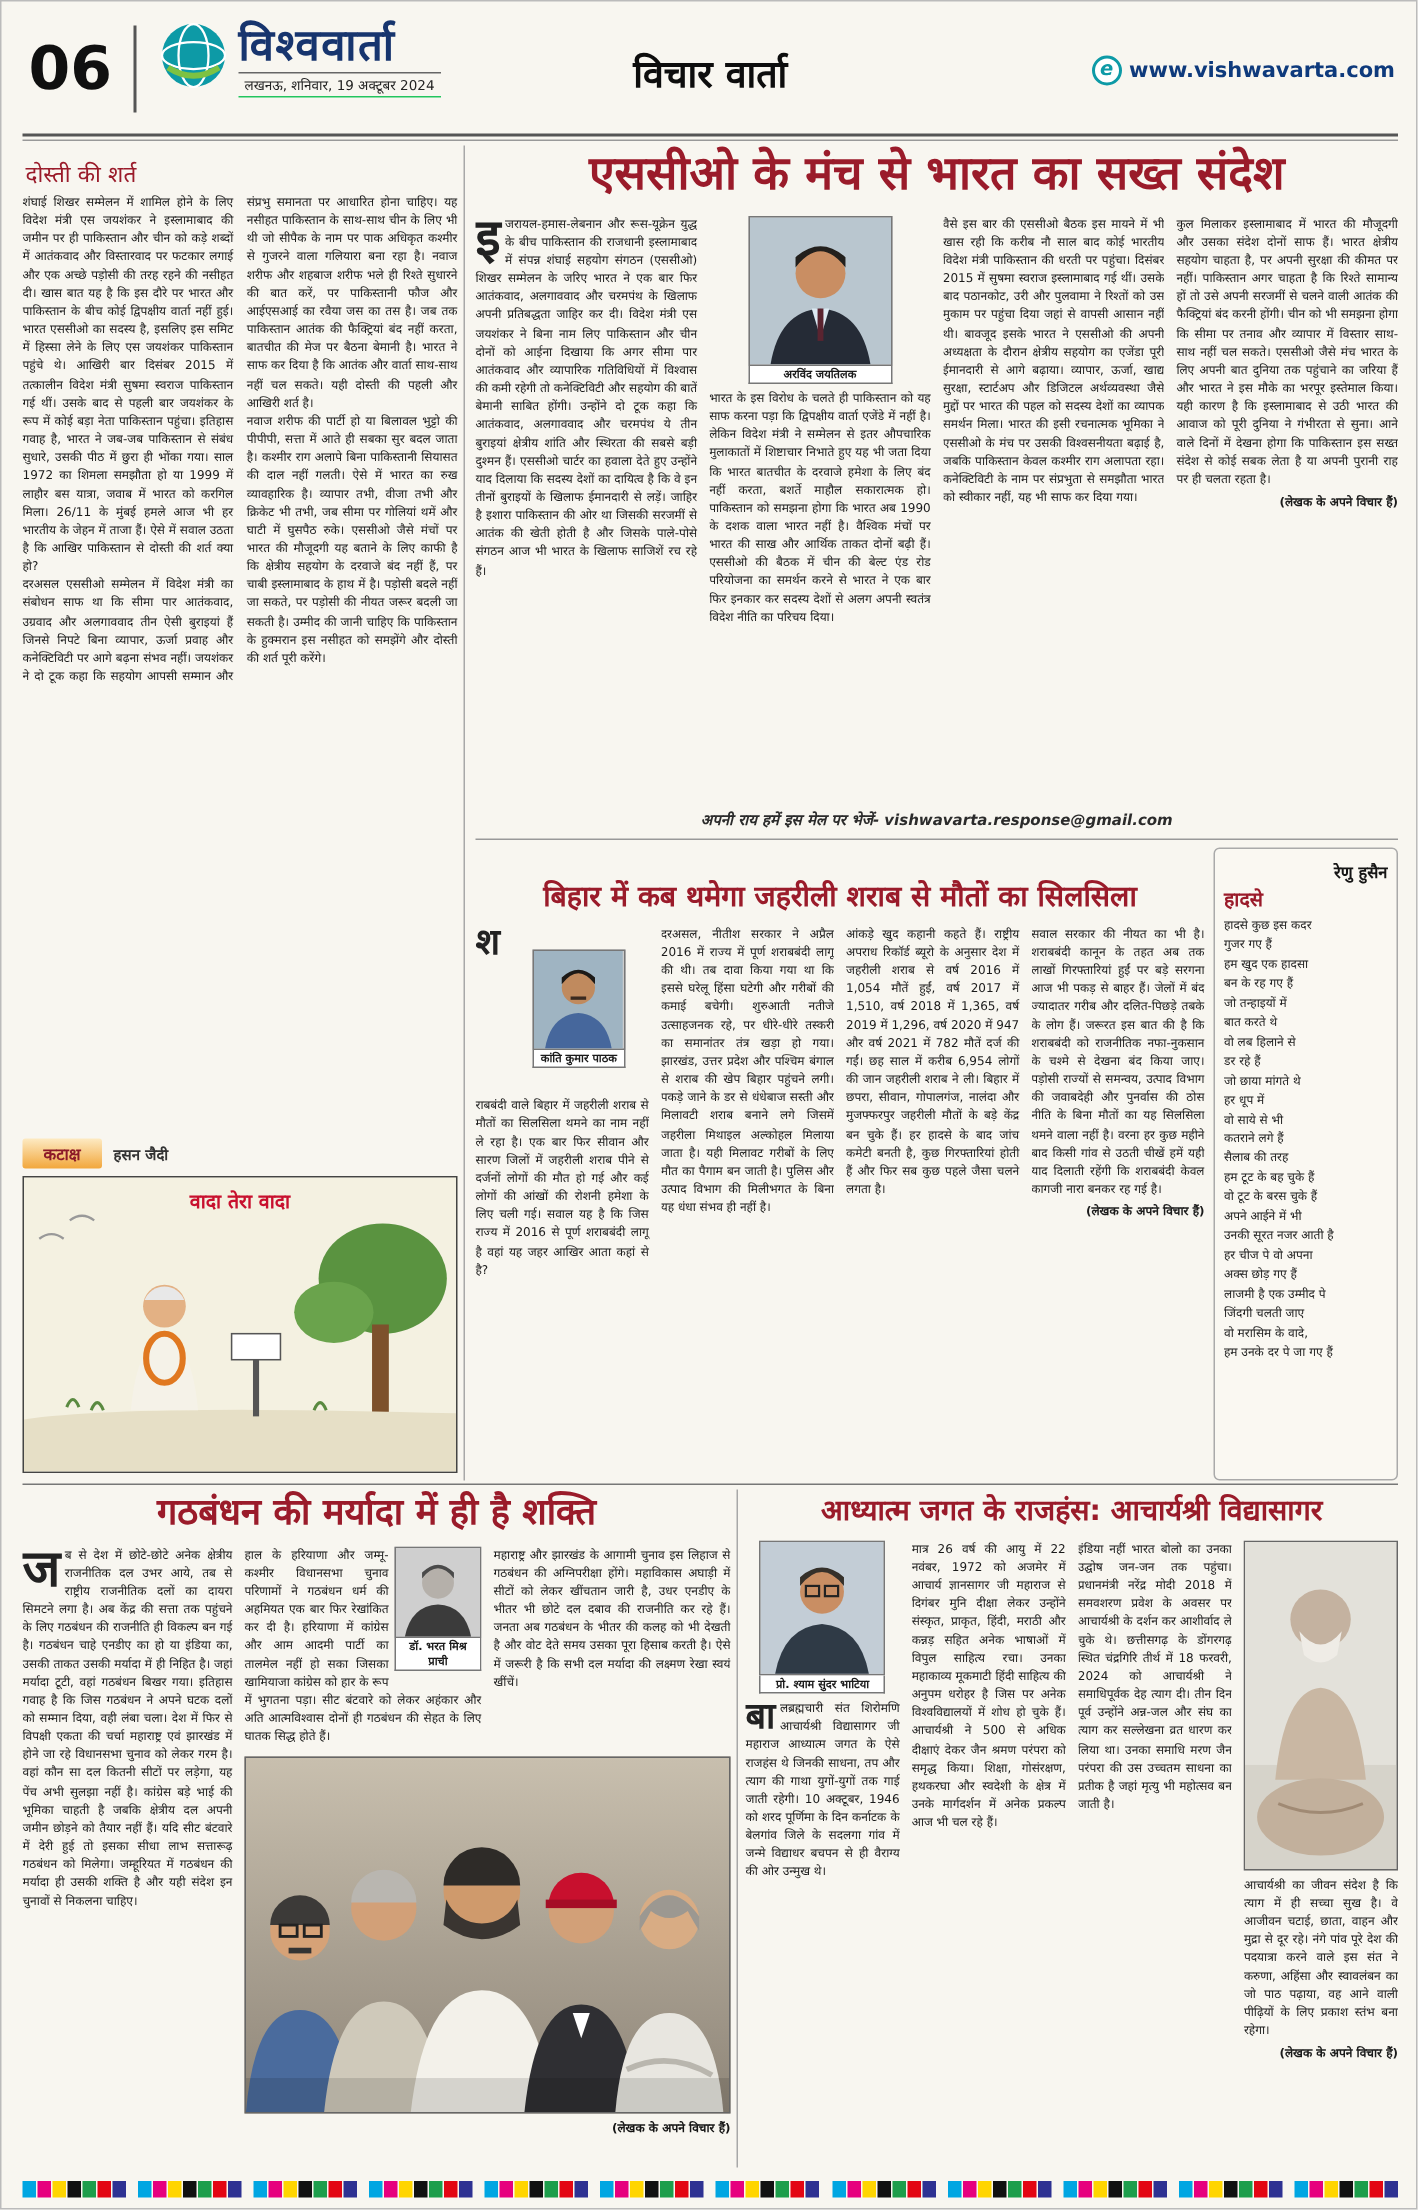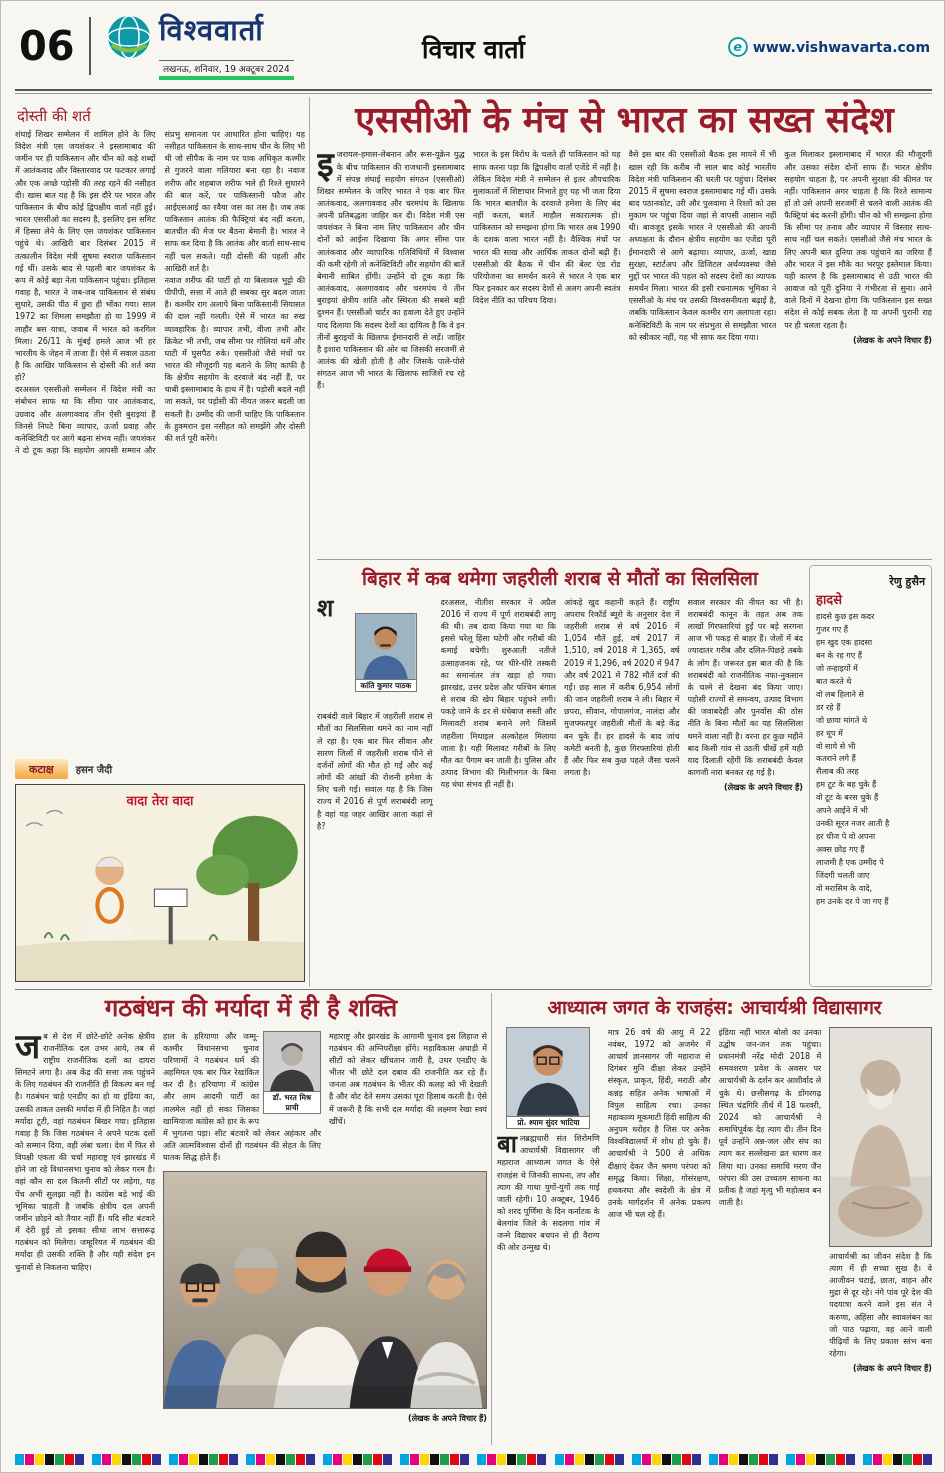--- a/index.html
+++ b/index.html
@@ -31,21 +31,21 @@
 .label-chip{display:inline-block;background:linear-gradient(180deg,#fdeac2,#f2a73c);color:#8d1a28;
   font-weight:bold;font-size:11px;padding:2px 14px 3px;border-radius:2px}
 
 
 .header{position:absolute;top:6px;left:14px;width:917px;height:80px}
 .pagenum{position:absolute;left:2px;top:10px;font-size:40px;font-weight:bold;color:#101010;
   padding:0 14px 0 2px;border-right:2px solid #555;height:58px;line-height:58px}
 .masthead{position:absolute;left:92px;top:8px;display:flex;gap:8px;align-items:flex-start}
 .globe svg{width:44px;height:44px;display:block}
 .mast-title{font-size:29px;font-weight:bold;color:#17356e;line-height:1.05;letter-spacing:1px}
-.dateline{font-size:9px;border-top:1px solid #666;border-bottom:4px solid #22c55e;padding:1px 4px;margin-top:15px;text-align:center;color:#222}
+.dateline{font-size:9px;border-top:1px solid #666;border-bottom:1px solid #22c55e;padding:1px 4px;margin-top:3px;text-align:center;color:#222}
 .section-title{position:absolute;left:50%;transform:translateX(-50%);top:24px;font-size:25px;font-weight:bold;color:#0d0d0d;white-space:nowrap}
 .website{position:absolute;right:2px;top:30px;display:flex;align-items:center;gap:5px;font-size:14px;font-weight:bold;color:#0e3a7c}
 .elogo{display:inline-block;width:20px;height:20px;border:2px solid #0d9aa6;border-radius:50%;color:#0d9aa6;
   font-style:italic;font-weight:bold;text-align:center;line-height:16px;font-size:13px;background:#fff}
 .hl-a{left:14px;top:88px;width:917px;height:2px}
 .hl-b{left:14px;top:92px;width:917px;height:1px;background:#999}
 
 
 .editorial{position:absolute;left:14px;top:98px;width:290px;height:656px}
 .ed-headline{color:#9a1b2a;font-size:15px;font-weight:normal;margin:6px 2px 4px}
@@ -53,27 +53,27 @@
 
 
 .kataksh{position:absolute;left:14px;top:758px;width:290px;height:228px}
 .cartoon-credit{font-size:10px;font-weight:bold;color:#333}
 .cartoon-box{position:relative;margin-top:5px;border:1px solid #444;height:198px;background:#f4f1e1;overflow:hidden}
 .cartoon-title{position:absolute;top:6px;left:50%;transform:translateX(-50%);color:#c8102e;font-weight:bold;font-size:13px;z-index:2;white-space:nowrap}
 .cartoon-box svg{position:absolute;inset:0;width:100%;height:100%}
 
 
 .lead{position:absolute;left:316px;top:96px;width:615px;height:460px}
-.lead-hl{font-size:36px;margin:2px 0 9px}
+.lead-hl{font-size:31px;margin:2px 0 9px}
 .lead .cols4{height:370px}
 .feedback{position:absolute;bottom:4px;left:0;right:0;text-align:center;font-size:10px;font-weight:bold;font-style:italic;color:#2b2b2b}
 .hl-lead{left:316px;top:558px;width:615px;height:1px;background:#999}
 
 
-.liquor{position:absolute;left:316px;top:564px;width:486px;height:422px}
+.liquor{position:absolute;left:316px;top:584px;width:486px;height:422px}
 .liquor-hl{font-size:19px;margin:3px 0 7px}
 .liquor .cols4{height:376px}
 .row1{display:flex;gap:3px;align-items:flex-start;margin-bottom:3px}
 
 
 .poem{position:absolute;left:808px;top:564px;width:123px;height:422px;border:1px solid #aaa;border-radius:4px;padding:5px 6px;background:#faf8f2}
 .poem .label-chip{font-size:10px;padding:2px 10px}
 .poem-head{position:relative;height:62px}
 .poem-photo{position:absolute;right:0;top:0;width:46px;height:56px;border:1px solid #777}
 .poem-photo svg{width:100%;height:100%;display:block}
@@ -175,30 +175,42 @@
 
   <div class="vline vl-left"></div>
 
   <section class="lead">
     <h1 class="headline lead-hl">एससीओ के मंच से भारत का सख्त संदेश</h1>
     <div class="cols4">
       <div class="col">
         <span class="dropcap big">इ</span><span>जरायल-हमास-लेबनान और रूस-यूक्रेन युद्ध के बीच पाकिस्तान की राजधानी इस्लामाबाद में संपन्न शंघाई सहयोग संगठन (एससीओ) शिखर सम्मेलन के जरिए भारत ने एक बार फिर आतंकवाद, अलगाववाद और चरमपंथ के खिलाफ अपनी प्रतिबद्धता जाहिर कर दी। विदेश मंत्री एस जयशंकर ने बिना नाम लिए पाकिस्तान और चीन दोनों को आईना दिखाया कि अगर सीमा पार आतंकवाद और व्यापारिक गतिविधियों में विश्वास की कमी रहेगी तो कनेक्टिविटी और सहयोग की बातें बेमानी साबित होंगी। उन्होंने दो टूक कहा कि आतंकवाद, अलगाववाद और चरमपंथ ये तीन बुराइयां क्षेत्रीय शांति और स्थिरता की सबसे बड़ी दुश्मन हैं। एससीओ चार्टर का हवाला देते हुए उन्होंने याद दिलाया कि सदस्य देशों का दायित्व है कि वे इन तीनों बुराइयों के खिलाफ ईमानदारी से लड़ें। जाहिर है इशारा पाकिस्तान की ओर था जिसकी सरजमीं से आतंक की खेती होती है और जिसके पाले-पोसे संगठन आज भी भारत के खिलाफ साजिशें रच रहे हैं।</span>
       </div>
       <div class="col">
+        <figure class="authorfig w96">
+          <svg viewBox="0 0 96 100" preserveAspectRatio="none" aria-hidden="true">
+            <rect width="96" height="100" fill="#b9c6cf"></rect>
+            <circle cx="48" cy="38" r="17" fill="#c98e63"></circle>
+            <path d="M31 34 q17 -22 34 0 v-7 q-17 -15 -34 0 z" fill="#23201d"></path>
+            <path d="M14 100 q6 -36 34 -38 q28 2 34 38 z" fill="#252b36"></path>
+            <path d="M42 62 h12 l-6 20 z" fill="#dce9f2"></path>
+            <rect x="46" y="62" width="4" height="22" fill="#5a2430"></rect>
+          </svg>
+          <figcaption>अरविंद जयतिलक</figcaption>
+        </figure>
         <span>भारत के इस विरोध के चलते ही पाकिस्तान को यह साफ करना पड़ा कि द्विपक्षीय वार्ता एजेंडे में नहीं है। लेकिन विदेश मंत्री ने सम्मेलन से इतर औपचारिक मुलाकातों में शिष्टाचार निभाते हुए यह भी जता दिया कि भारत बातचीत के दरवाजे हमेशा के लिए बंद नहीं करता, बशर्ते माहौल सकारात्मक हो। पाकिस्तान को समझना होगा कि भारत अब 1990 के दशक वाला भारत नहीं है। वैश्विक मंचों पर भारत की साख और आर्थिक ताकत दोनों बढ़ी हैं। एससीओ की बैठक में चीन की बेल्ट एंड रोड परियोजना का समर्थन करने से भारत ने एक बार फिर इनकार कर सदस्य देशों से अलग अपनी स्वतंत्र विदेश नीति का परिचय दिया।</span>
       </div>
       <div class="col">
         <span>वैसे इस बार की एससीओ बैठक इस मायने में भी खास रही कि करीब नौ साल बाद कोई भारतीय विदेश मंत्री पाकिस्तान की धरती पर पहुंचा। दिसंबर 2015 में सुषमा स्वराज इस्लामाबाद गई थीं। उसके बाद पठानकोट, उरी और पुलवामा ने रिश्तों को उस मुकाम पर पहुंचा दिया जहां से वापसी आसान नहीं थी। बावजूद इसके भारत ने एससीओ की अपनी अध्यक्षता के दौरान क्षेत्रीय सहयोग का एजेंडा पूरी ईमानदारी से आगे बढ़ाया। व्यापार, ऊर्जा, खाद्य सुरक्षा, स्टार्टअप और डिजिटल अर्थव्यवस्था जैसे मुद्दों पर भारत की पहल को सदस्य देशों का व्यापक समर्थन मिला। भारत की इसी रचनात्मक भूमिका ने एससीओ के मंच पर उसकी विश्वसनीयता बढ़ाई है, जबकि पाकिस्तान केवल कश्मीर राग अलापता रहा। कनेक्टिविटी के नाम पर संप्रभुता से समझौता भारत को स्वीकार नहीं, यह भी साफ कर दिया गया।</span>
       </div>
       <div class="col">
         <span>कुल मिलाकर इस्लामाबाद में भारत की मौजूदगी और उसका संदेश दोनों साफ हैं। भारत क्षेत्रीय सहयोग चाहता है, पर अपनी सुरक्षा की कीमत पर नहीं। पाकिस्तान अगर चाहता है कि रिश्ते सामान्य हों तो उसे अपनी सरजमीं से चलने वाली आतंक की फैक्ट्रियां बंद करनी होंगी। चीन को भी समझना होगा कि सीमा पर तनाव और व्यापार में विस्तार साथ-साथ नहीं चल सकते। एससीओ जैसे मंच भारत के लिए अपनी बात दुनिया तक पहुंचाने का जरिया हैं और भारत ने इस मौके का भरपूर इस्तेमाल किया। यही कारण है कि इस्लामाबाद से उठी भारत की आवाज को पूरी दुनिया ने गंभीरता से सुना। आने वाले दिनों में देखना होगा कि पाकिस्तान इस सख्त संदेश से कोई सबक लेता है या अपनी पुरानी राह पर ही चलता रहता है।</span>
         <div class="disclaimer">(लेखक के अपने विचार हैं)</div>
       </div>
     </div>
+    <div class="feedback">अपनी राय हमें इस मेल पर भेजें- vishwavarta.response@gmail.com</div>
   </section>
   <div class="hline hl-lead"></div>
 
   <section class="liquor">
     <h2 class="headline liquor-hl">बिहार में कब थमेगा जहरीली शराब से मौतों का सिलसिला</h2>
     <div class="cols4">
       <div class="col">
         <div class="row1">
           <span class="dropcap mid">श</span>
           <figure class="authorfig w80" style="margin:16px">

